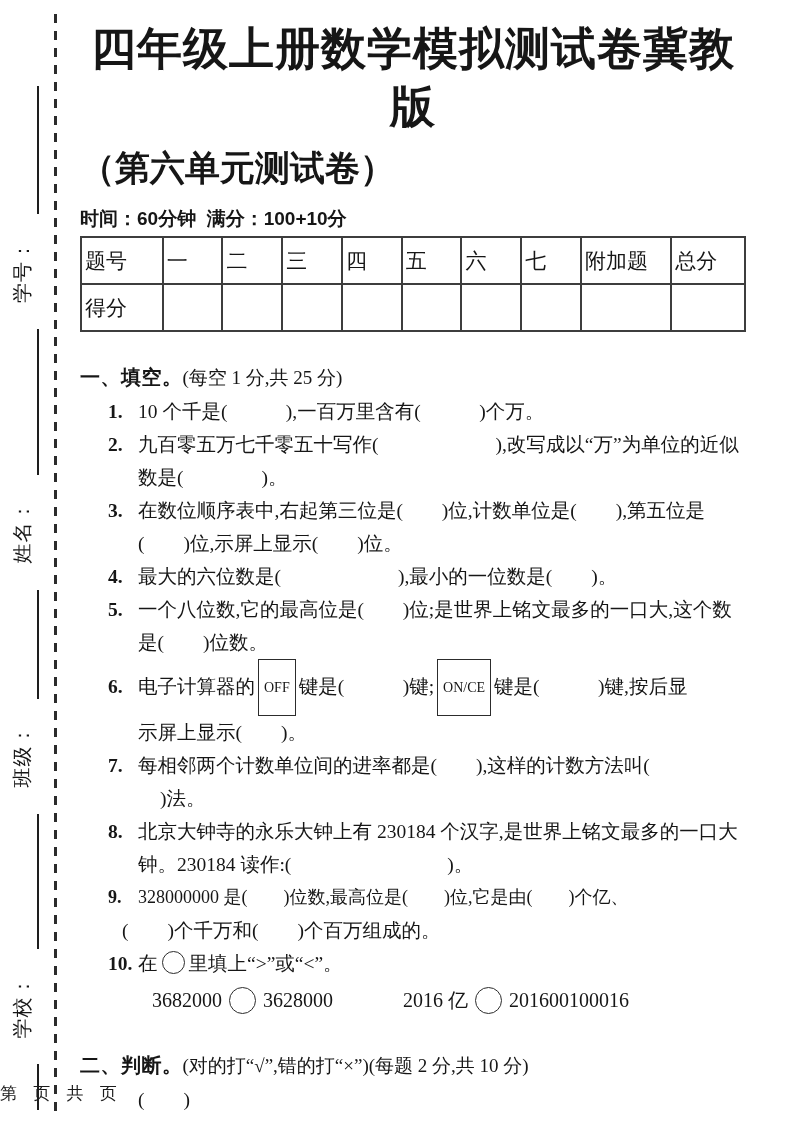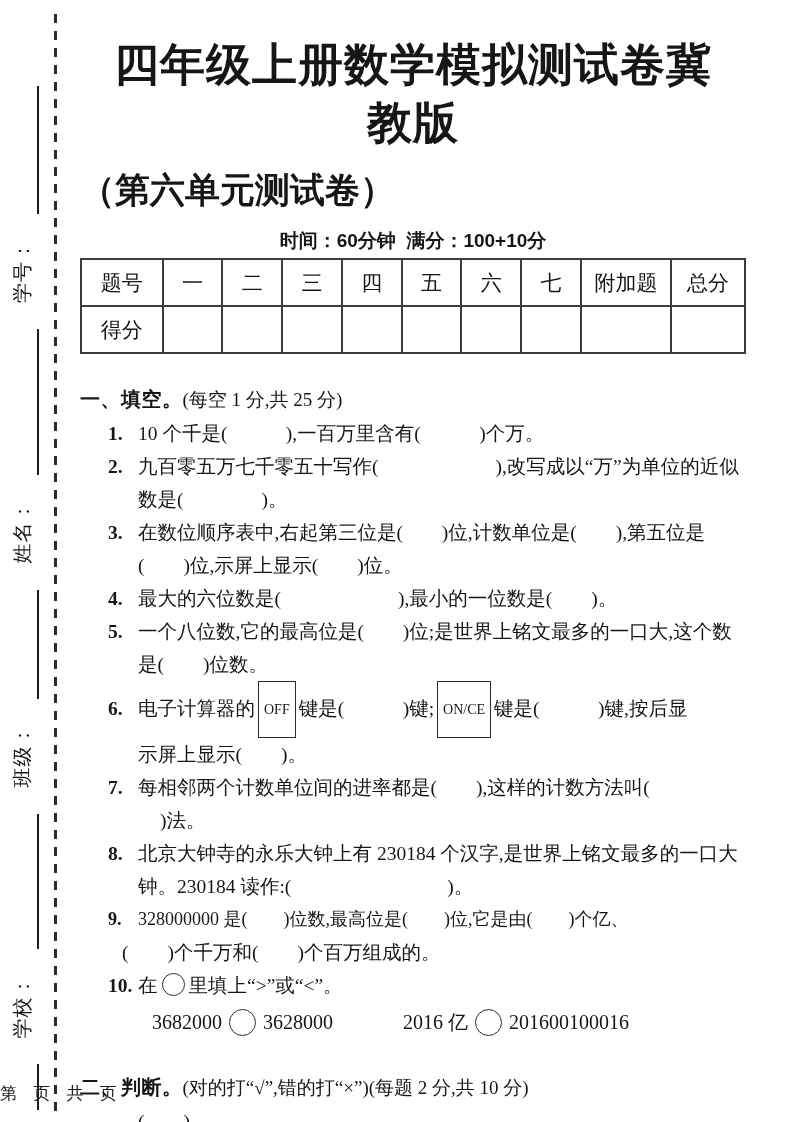--- a/index.html
+++ b/index.html
@@ -13,30 +13,30 @@
   
   .idstrip{position:absolute;left:5px;top:1110px;width:1024px;height:34px;
            transform:rotate(-90deg);transform-origin:0 0;
            display:flex;align-items:stretch;white-space:nowrap;font-size:20px;}
   .idstrip .sb-label{align-self:center;margin:0 26px;letter-spacing:1px;}
   .wline{display:inline-block;align-self:stretch;border-bottom:2.5px solid #1e1e1e;box-sizing:border-box;}
   .w-a{width:46px;} .w-b{width:137px;} .w-c{width:110px;} .w-d{width:147px;} .w-e{width:129px;}
 
   .content{position:absolute;left:80px;top:20px;width:666px;}
 
-  .title{margin:16px;text-align:center;font-family:"Liberation Sans","DejaVu Sans",sans-serif;
+  .title{margin:0;text-align:center;font-family:"Liberation Sans","DejaVu Sans",sans-serif;
          font-weight:900;font-size:45px;line-height:58px;letter-spacing:1px;}
   .subtitle{margin-top:10px;text-align:left;font-family:"Liberation Sans","DejaVu Sans",sans-serif;
             font-weight:900;font-size:35px;line-height:44px;}
-  .meta{margin-top:18px;text-align:center;font-family:"Liberation Sans","DejaVu Sans",sans-serif;
+  .meta{margin-top:18px;text-align:left;font-family:"Liberation Sans","DejaVu Sans",sans-serif;
         font-weight:700;font-size:19px;line-height:22px;white-space:pre;}
 
   table.score{width:100%;border-collapse:collapse;margin-top:6px;table-layout:fixed;
               font-size:21px;}
-  table.score td{border:2px solid #3d3d3d;height:39px;text-align:center;padding:3px;}
+  table.score td{border:2px solid #3d3d3d;height:39px;padding:3px;}
 
   .sec{margin-top:28px;}
   .sec-h{font-size:20px;line-height:34px;}
   .sec-h .sh-b{font-weight:700;letter-spacing:0.5px;}
   .sec-h .sh-r{font-size:19px;}
 
   .line{font-size:19.5px;line-height:33px;padding-left:58px;white-space:nowrap;}
   .line .n{display:inline-block;width:30px;margin-left:-30px;font-weight:700;}
   .cont{padding-left:58px;}
   .cont-far{padding-left:80px;}

